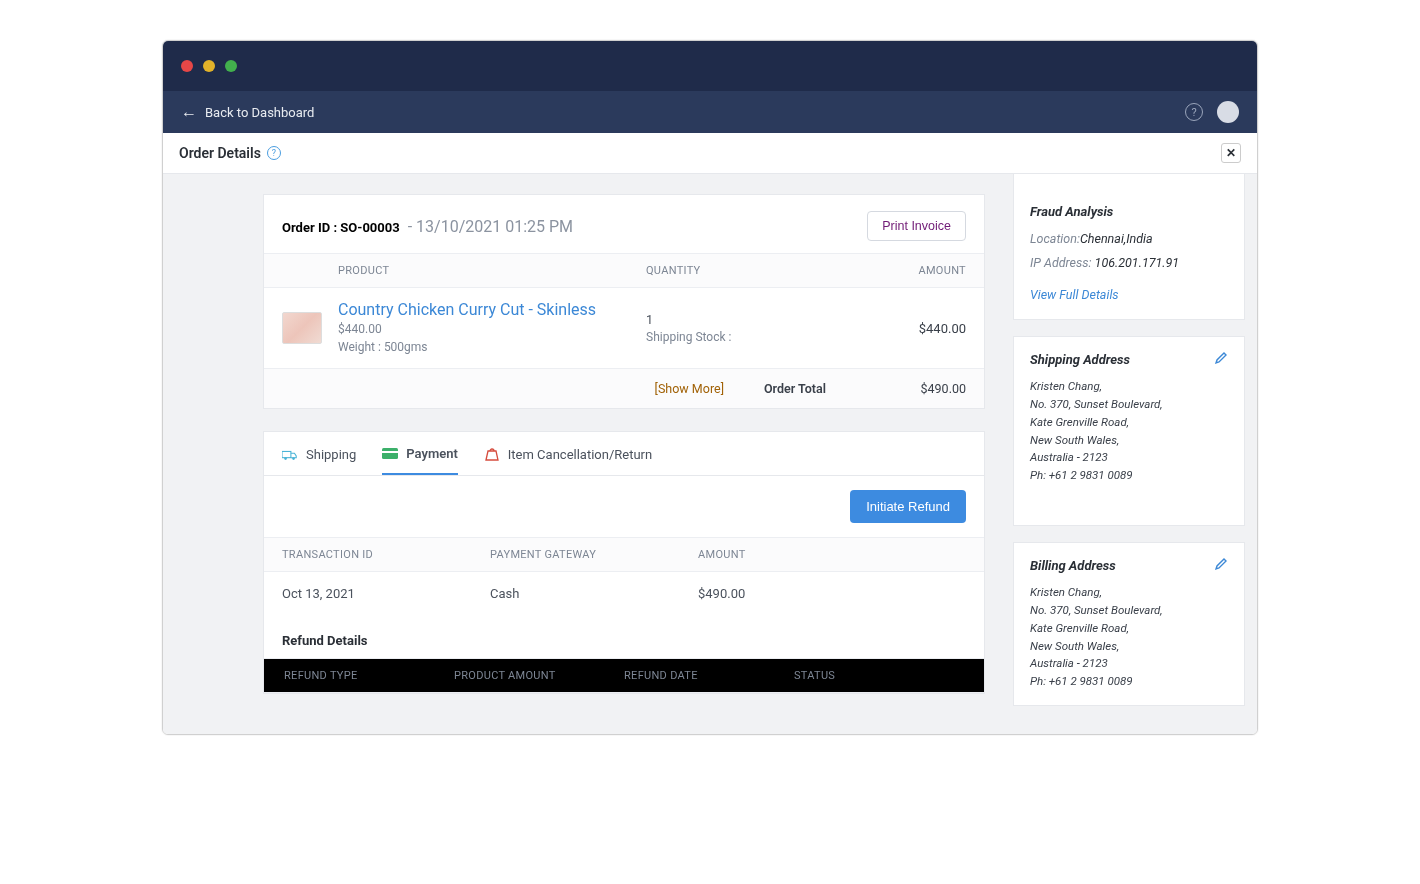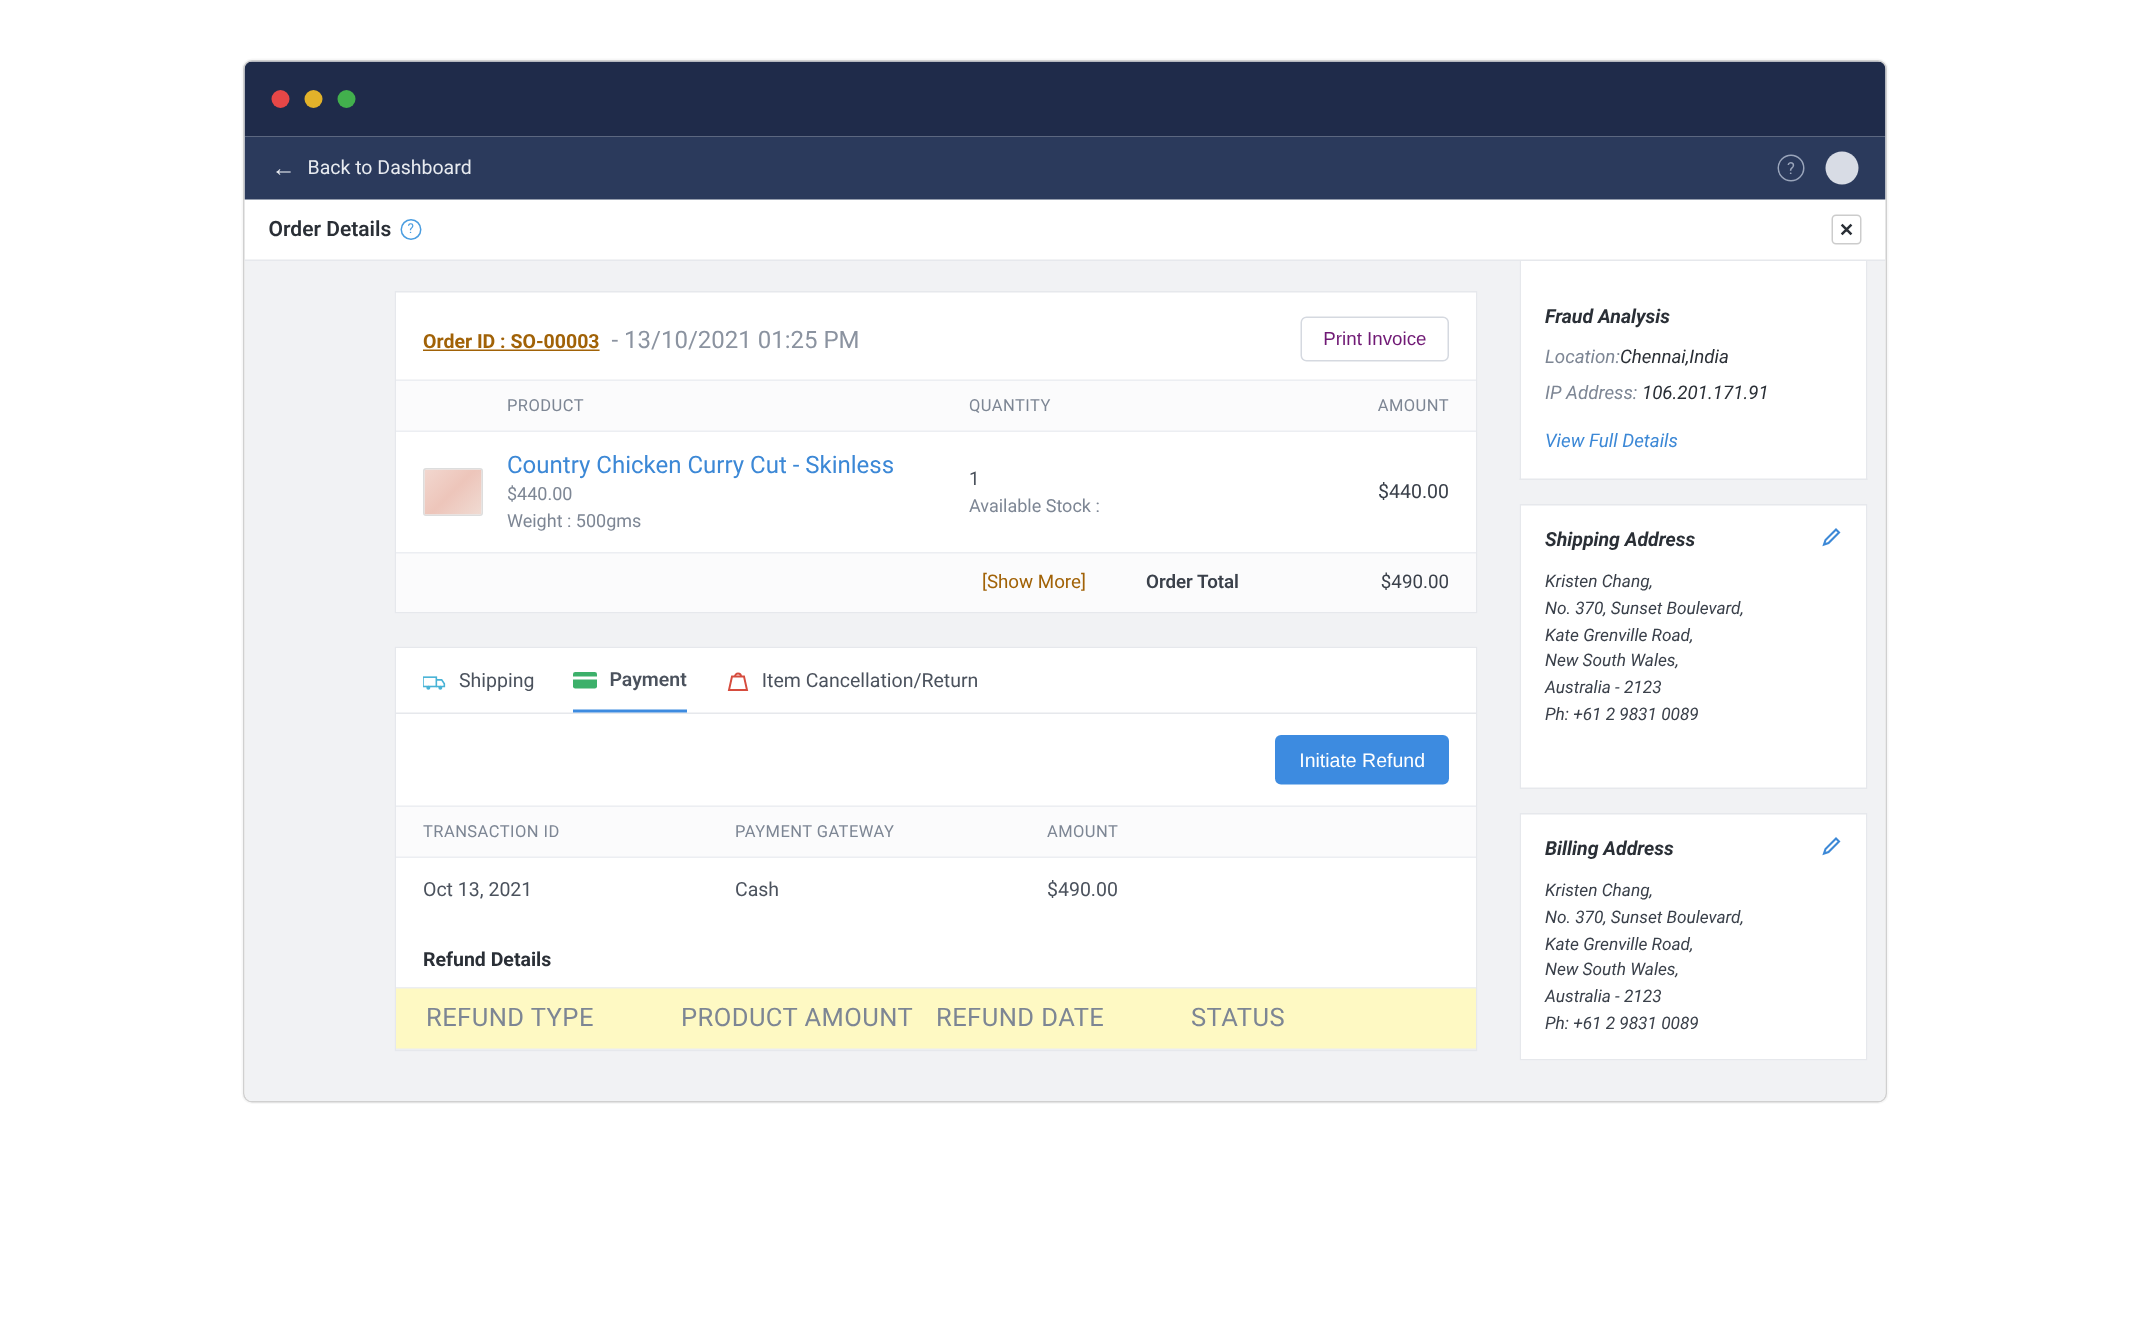--- a/index.html
+++ b/index.html
@@ -80,21 +80,21 @@
     }
     .main-col { flex: 1; display: flex; flex-direction: column; gap: 22px; }
     .side-col { width: 232px; display: flex; flex-direction: column; gap: 16px; }
     .card {
       background: #fff; border: 1px solid #e6e8ec;
     }
     .order-header {
       display: flex; justify-content: space-between; align-items: center;
       padding: 16px 18px 12px;
     }
-    .order-id { font-size: 13px; font-weight: 700; color: #a16207; text-decoration: underline; }
+    .order-id { font-size: 13px; font-weight: 700; color: #000000; }
     .order-date { color: #8b93a0; font-weight: 400; margin-left: 4px; }
     .btn-outline {
       border: 1px solid #d5d9e0; background: #fff; padding: 7px 14px;
       font-size: 12.5px; border-radius: 4px; cursor: pointer; color: #701a75;
     }
     .prod-table-head {
       display: grid;
       grid-template-columns: 56px 1fr 180px 140px;
       padding: 10px 18px 10px 18px;
       border-top: 1px solid #eceef2;
@@ -144,22 +144,22 @@
       padding: 10px 18px; border-top: 1px solid #eceef2; border-bottom: 1px solid #eceef2;
       font-size: 11px; color: #7d8694; letter-spacing: 0.3px; background: #fbfbfc;
     }
     .tx-row {
       display: grid; grid-template-columns: 1fr 1fr 1fr 60px;
       padding: 14px 18px; font-size: 13px; color: #4b525d;
     }
     .section-title { font-size: 13px; font-weight: 700; color: #2a2f36; padding: 18px 18px 10px; }
     .refund-head {
       display: grid; grid-template-columns: 1fr 1fr 1fr 1fr;
-      padding: 10px 20px; font-size: 17px; color: #7d8694; letter-spacing: 0.3px;
-      border-top: 1px solid #eceef2; border-bottom: 1px solid #eceef2; background: #fef9c3;
+      padding: 10px 20px; font-size: 11px; color: #7d8694; letter-spacing: 0.3px;
+      border-top: 1px solid #eceef2; border-bottom: 1px solid #eceef2; background: #000000;
     }
     .empty-msg {
       text-align: center; padding: 16px; font-size: 12.5px; color: #7d8694;
     }
     
     .side-card { background: #fff; border: 1px solid #e6e8ec; padding: 14px 16px; font-style: italic; }
     .side-title {
       font-size: 13px; font-weight: 700; color: #2a2f36;
       display: flex; justify-content: space-between; align-items: center;
     }
@@ -223,21 +223,21 @@
         </div>
         <div class="prod-row">
           <div class="thumb"></div>
           <div>
             <div class="prod-name">Country Chicken Curry Cut - Skinless</div>
             <div class="prod-meta">$440.00</div>
             <div class="prod-meta">Weight : 500gms</div>
           </div>
           <div>
             <div class="prod-qty">1</div>
-            <div class="prod-stock">Available Stock :</div>
+            <div class="prod-stock">Shipping Stock :</div>
           </div>
           <div class="prod-amount">$440.00</div>
         </div>
         <div class="total-row">
           <span class="show-more">[Show More]</span>
           <span class="order-total-label">Order Total</span>
           <span class="order-total-val">$490.00</span>
         </div>
       </div>
 

